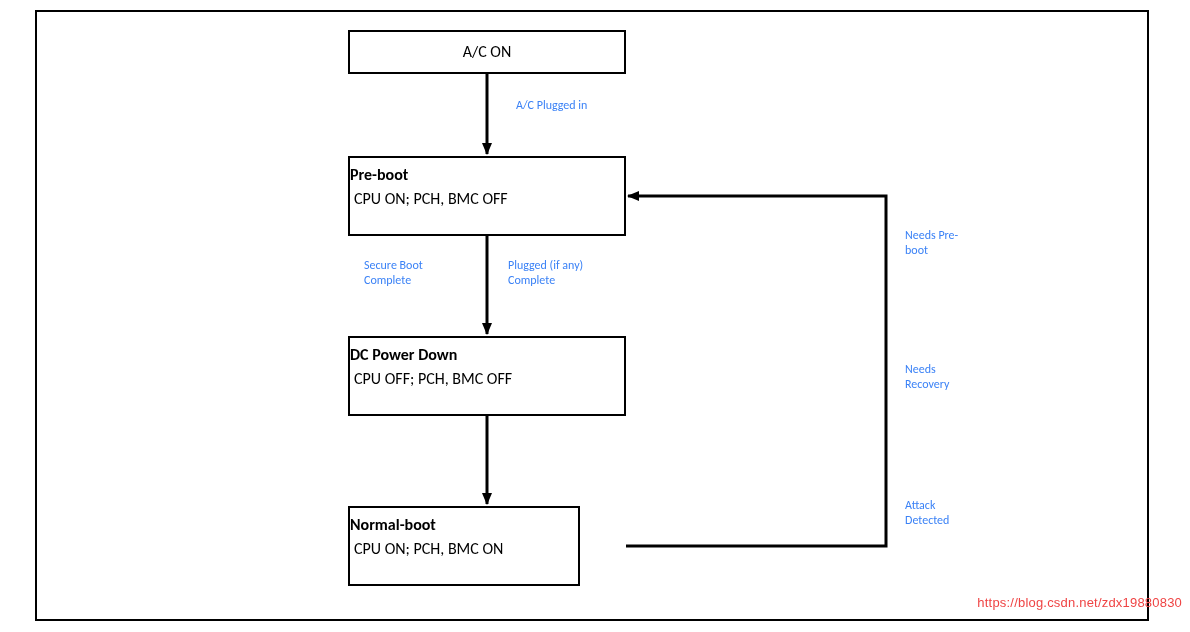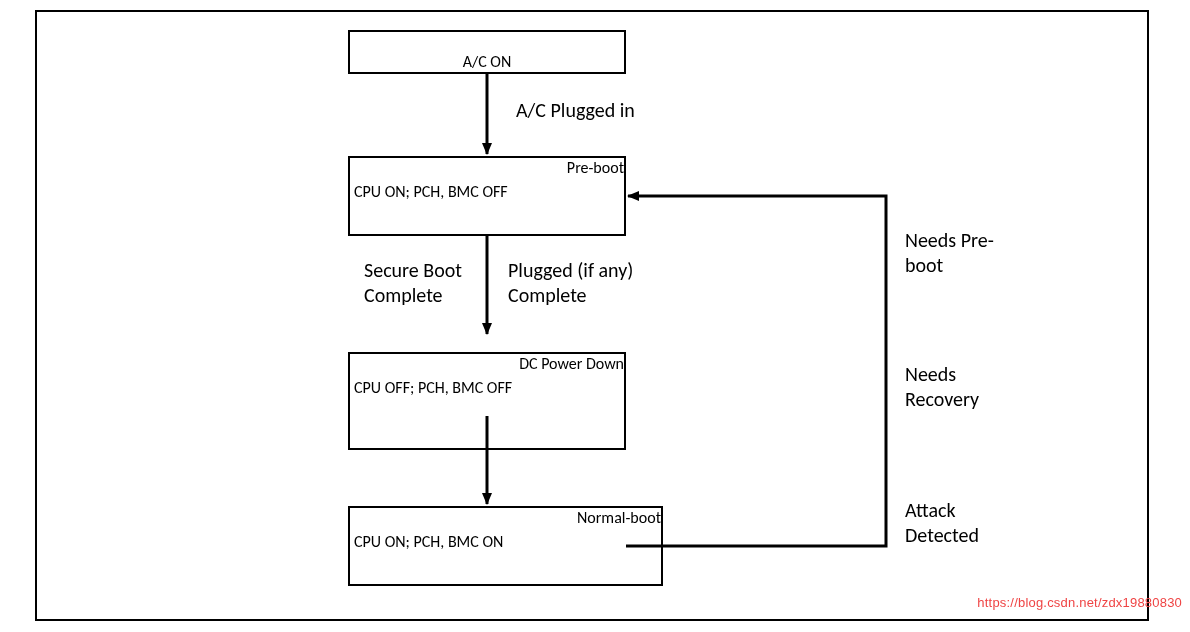--- a/index.html
+++ b/index.html
@@ -25,46 +25,46 @@
   }
   .node {
     position: absolute;
     border: 2px solid #000;
     background: #fff;
     box-sizing: border-box;
     font-size: 16px;
     line-height: 1.25;
   }
   .node .title {
-    font-weight: 400;
-    text-align: right;
-    padding-top: 0;
+    font-weight: 700;
+    text-align: left;
+    padding-top: 7px;
   }
   .node .body {
     padding: 4px 10px 8px 4px;
     text-align: left;
   }
   .n-acon {
     left: 348px; top: 30px; width: 278px; height: 44px;
-    display: flex; align-items: flex-end; justify-content: center;
+    display: flex; align-items: center; justify-content: center;
   }
   .n-preboot {
     left: 348px; top: 156px; width: 278px; height: 80px;
   }
   .n-dcpd {
-    left: 348px; top: 336px; width: 278px; height: 98px; margin-top: 16px;
+    left: 348px; top: 336px; width: 278px; height: 80px;
   }
   .n-normal {
-    left: 348px; top: 506px; width: 315px; height: 80px;
+    left: 348px; top: 506px; width: 232px; height: 80px;
   }
   .label {
     position: absolute;
-    font-size: 20px;
+    font-size: 12px;
     line-height: 1.25;
-    color: #000000;
+    color: #3b82f6;
     white-space: pre;
   }
   .watermark {
     position: absolute;
     right: 8px;
     bottom: 22px;
     font-size: 13px;
     color: #ef4444;
     font-family: Arial, sans-serif;
     letter-spacing: 0.2px;

